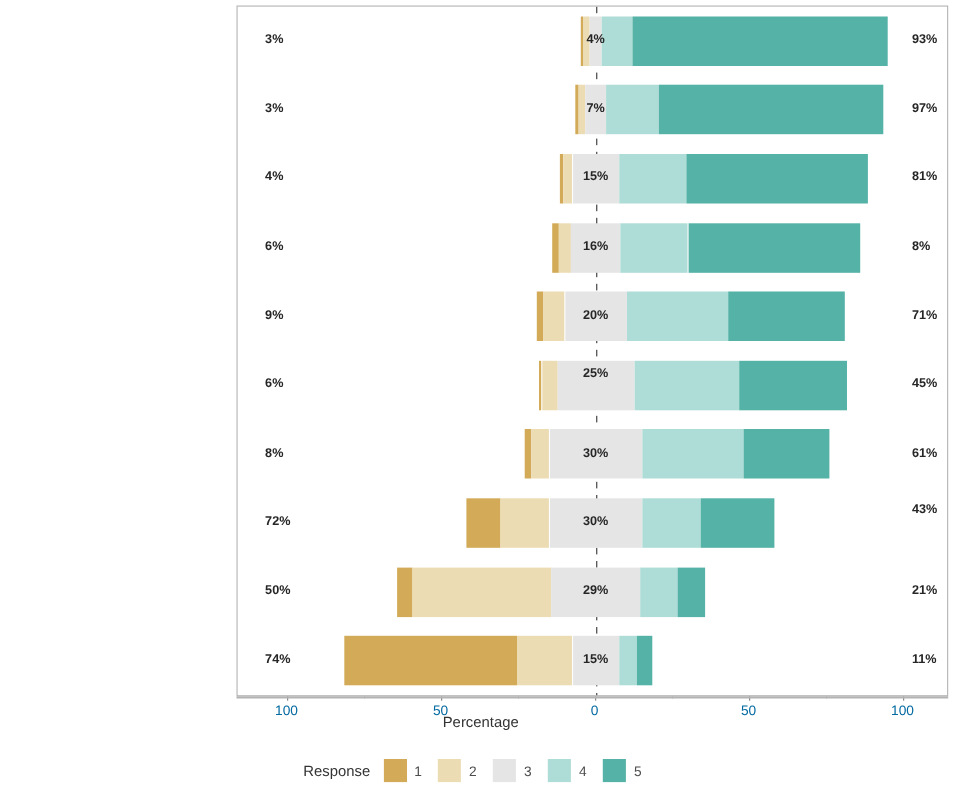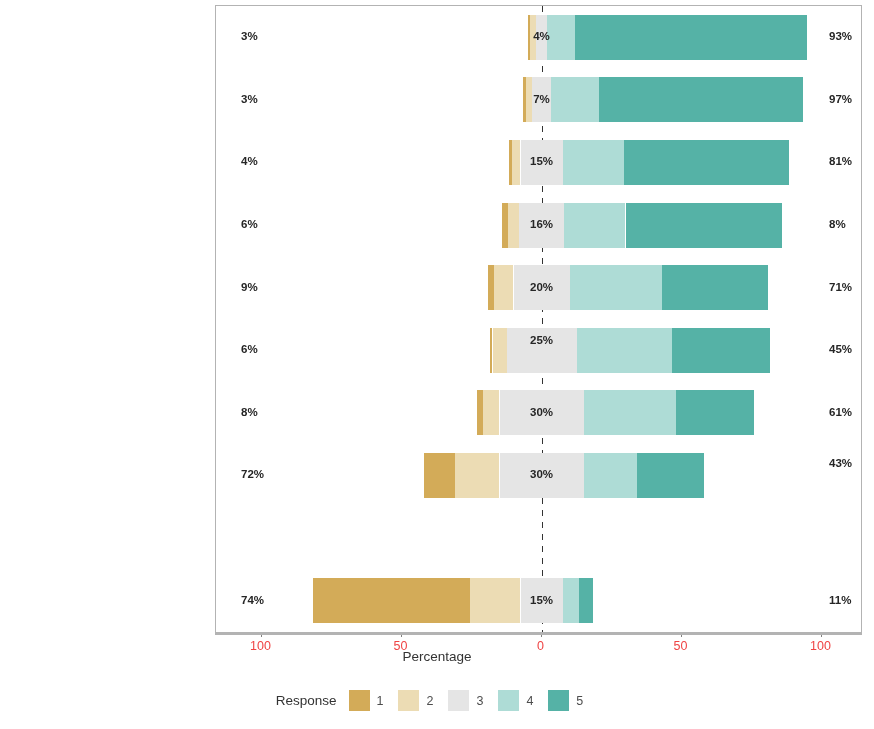--- a/index.html
+++ b/index.html
@@ -85,21 +85,21 @@
     position: absolute;
     top: 0;
     width: 1px;
     height: 4px;
     background: #808080;
   }
   .x-tick-label {
     position: absolute;
     top: 6px;
     font-size: 12.5px;
-    color: #ef4444;
+    color: #0369a1;
     transform: translateX(-50%);
     white-space: nowrap;
   }
   #x-axis-title {
     position: absolute;
     left: 0;
     top: 649px;
     width: 874px;
     text-align: center;
     font-size: 13.5px;
@@ -217,20 +217,30 @@
       </div>
       <div class="bar-row" style="top: 438.2px; height: 62.6px;">
         <div class="seg" style="left: 207.9px; width: 30.8px; background: rgb(211, 171, 88); top: 8.8px;"></div>
         <div class="seg" style="left: 238.7px; width: 44.8px; background: rgb(236, 220, 180); top: 8.8px;"></div>
         <div class="seg" style="left: 283.5px; width: 84px; background: rgb(229, 229, 229); top: 8.8px;"></div>
         <div class="seg" style="left: 367.5px; width: 53.2px; background: rgb(174, 220, 214); top: 8.8px;"></div>
         <div class="seg" style="left: 420.7px; width: 67.2px; background: rgb(85, 178, 166); top: 8.8px;"></div>
         <div class="pct pct-left" style="top: 24.3px;">72%</div>
         <div class="pct pct-center" style="left: 325.5px; top: 24.3px;">30%</div>
         <div class="pct pct-right" style="top: 13px;">43%</div>
+      </div>
+      <div class="bar-row" style="top: 500.8px; height: 62.6px;">
+        <div class="seg" style="left: 144.9px; width: 14px; background: rgb(211, 171, 88); top: 8.8px;"></div>
+        <div class="seg" style="left: 158.9px; width: 126px; background: rgb(236, 220, 180); top: 8.8px;"></div>
+        <div class="seg" style="left: 284.9px; width: 81.2px; background: rgb(229, 229, 229); top: 8.8px;"></div>
+        <div class="seg" style="left: 366.1px; width: 33.6px; background: rgb(174, 220, 214); top: 8.8px;"></div>
+        <div class="seg" style="left: 399.7px; width: 25.2px; background: rgb(85, 178, 166); top: 8.8px;"></div>
+        <div class="pct pct-left" style="top: 24.3px;">50%</div>
+        <div class="pct pct-center" style="left: 325.5px; top: 24.3px;">29%</div>
+        <div class="pct pct-right" style="top: 24.3px;">21%</div>
       </div>
       <div class="bar-row" style="top: 563.4px; height: 62.6px;">
         <div class="seg" style="left: 97.3px; width: 156.8px; background: rgb(211, 171, 88); top: 8.8px;"></div>
         <div class="seg" style="left: 254.1px; width: 50.4px; background: rgb(236, 220, 180); top: 8.8px;"></div>
         <div class="seg" style="left: 304.5px; width: 42px; background: rgb(229, 229, 229); top: 8.8px;"></div>
         <div class="seg" style="left: 346.5px; width: 16.8px; background: rgb(174, 220, 214); top: 8.8px;"></div>
         <div class="seg" style="left: 363.3px; width: 14px; background: rgb(85, 178, 166); top: 8.8px;"></div>
         <div class="pct pct-left" style="top: 24.3px;">74%</div>
         <div class="pct pct-center" style="left: 325.5px; top: 24.3px;">15%</div>
         <div class="pct pct-right" style="top: 24.3px;">11%</div>

